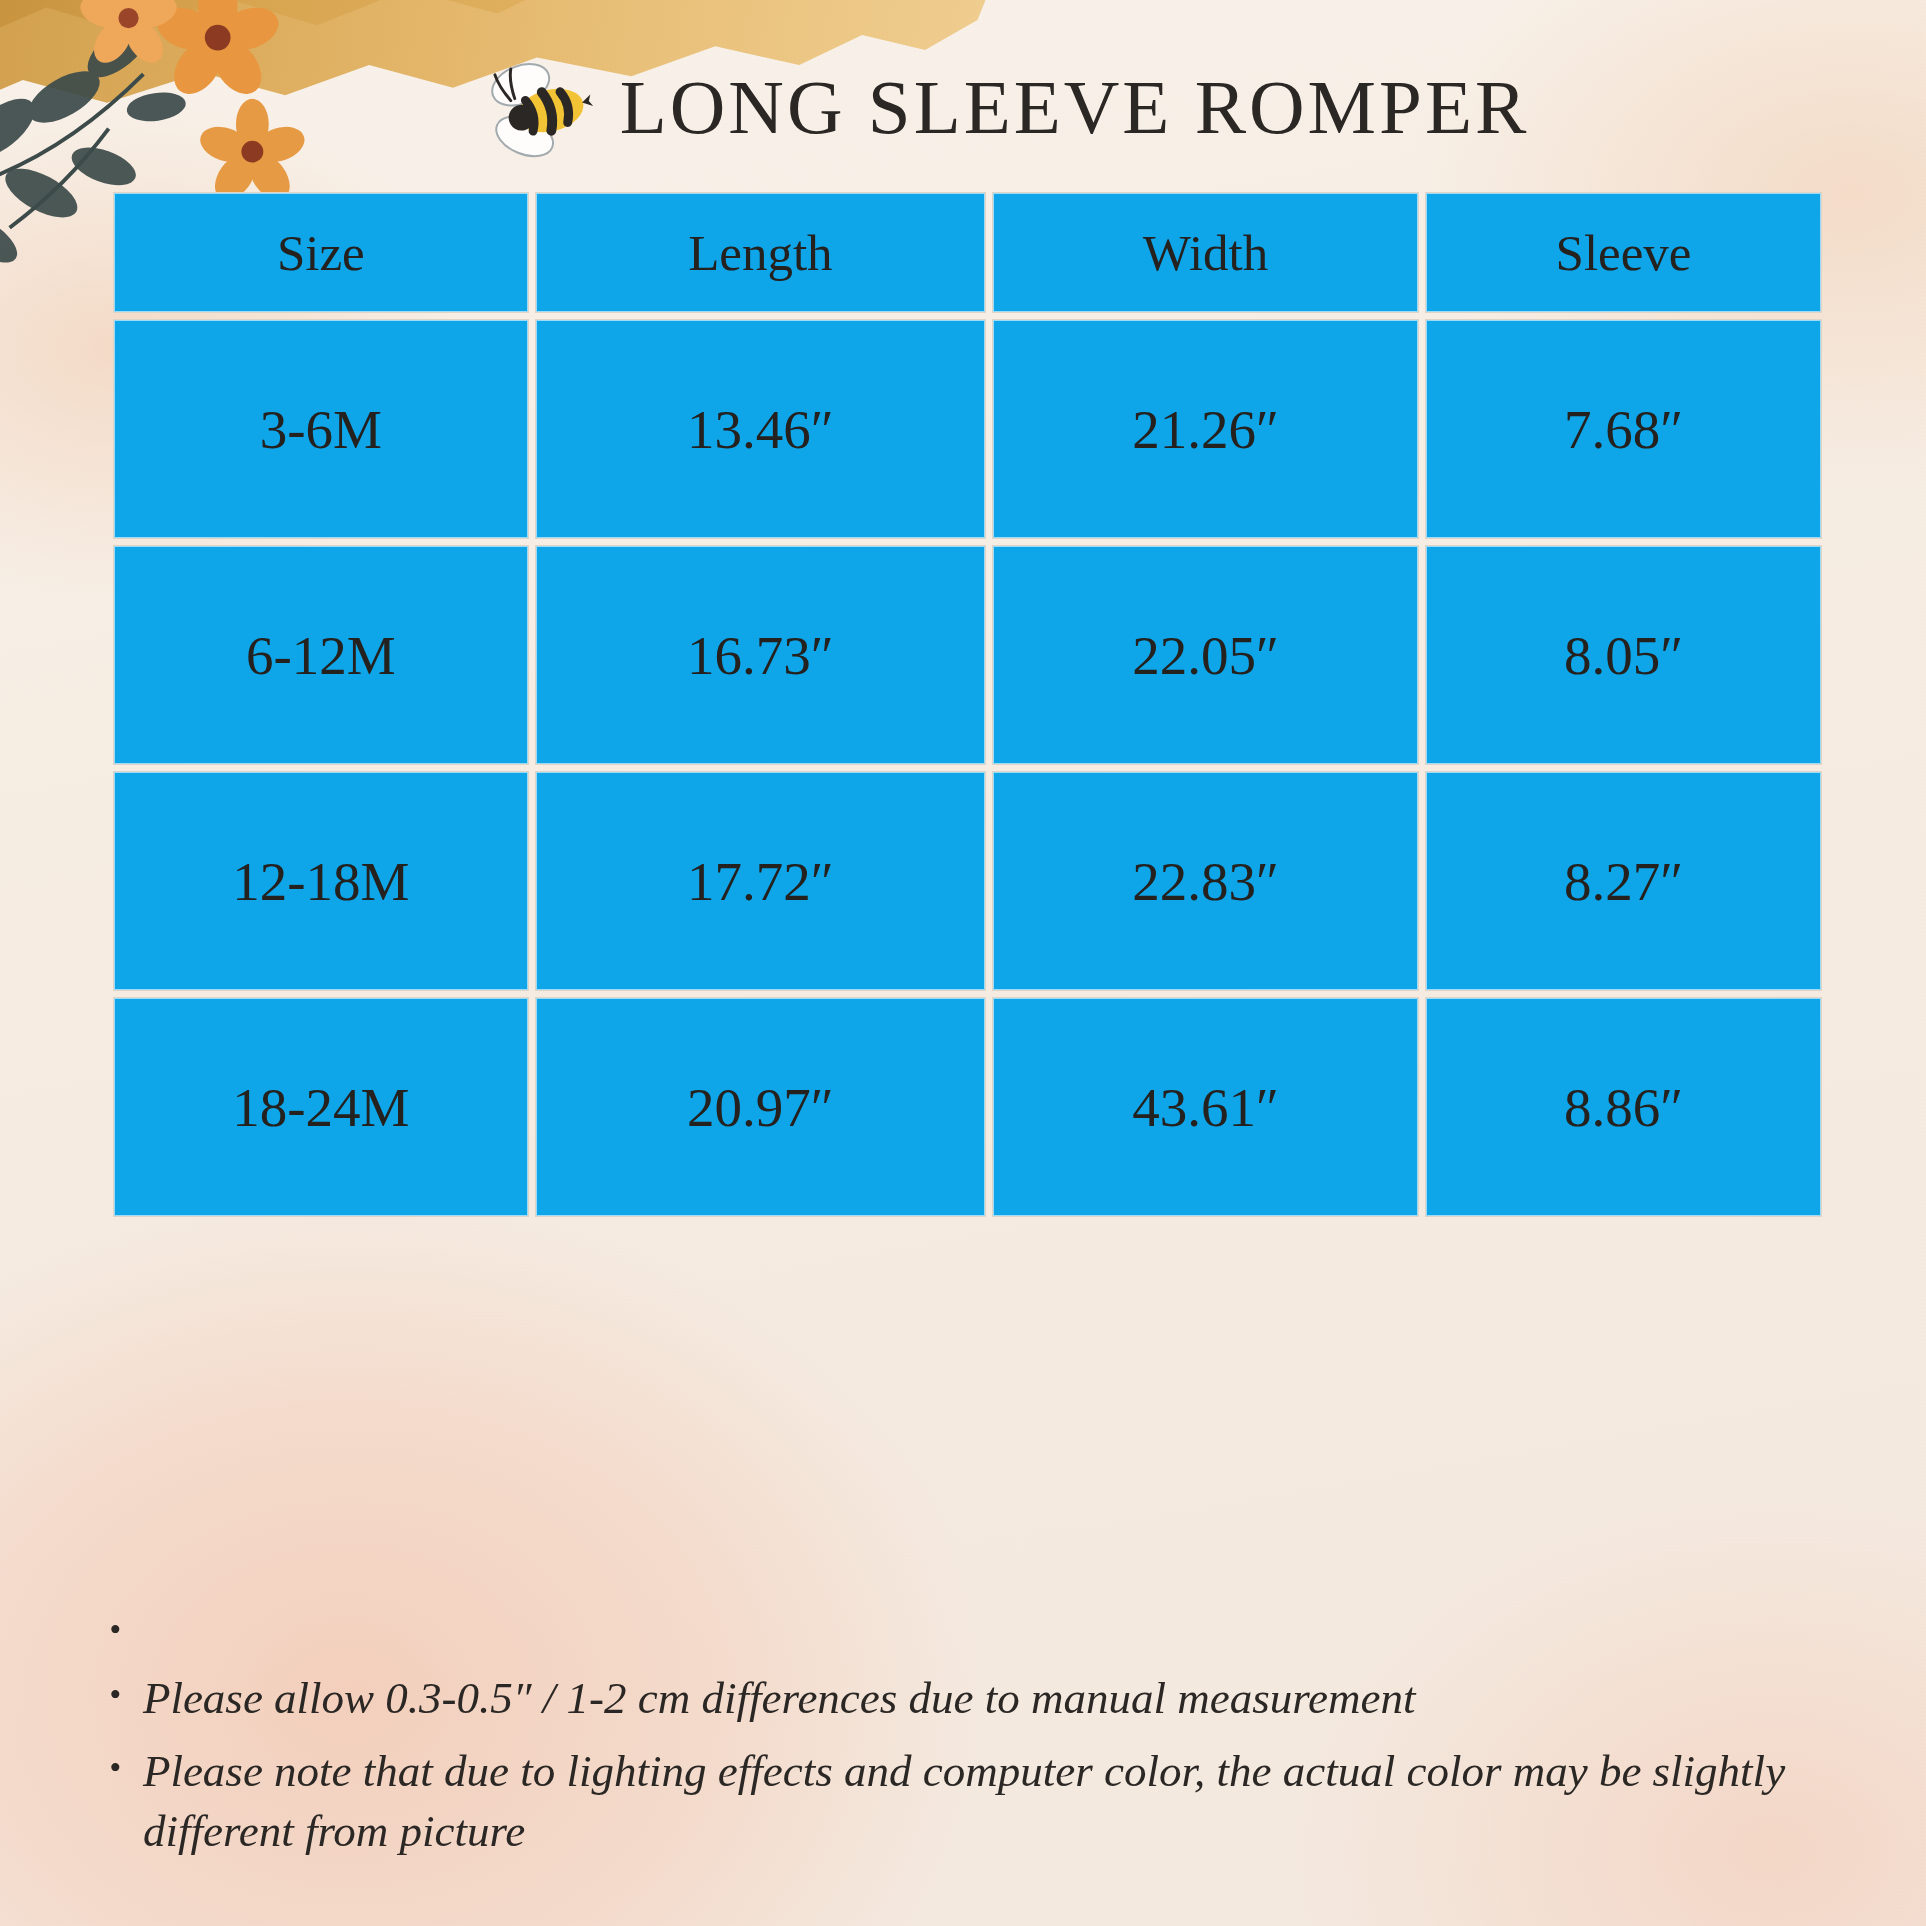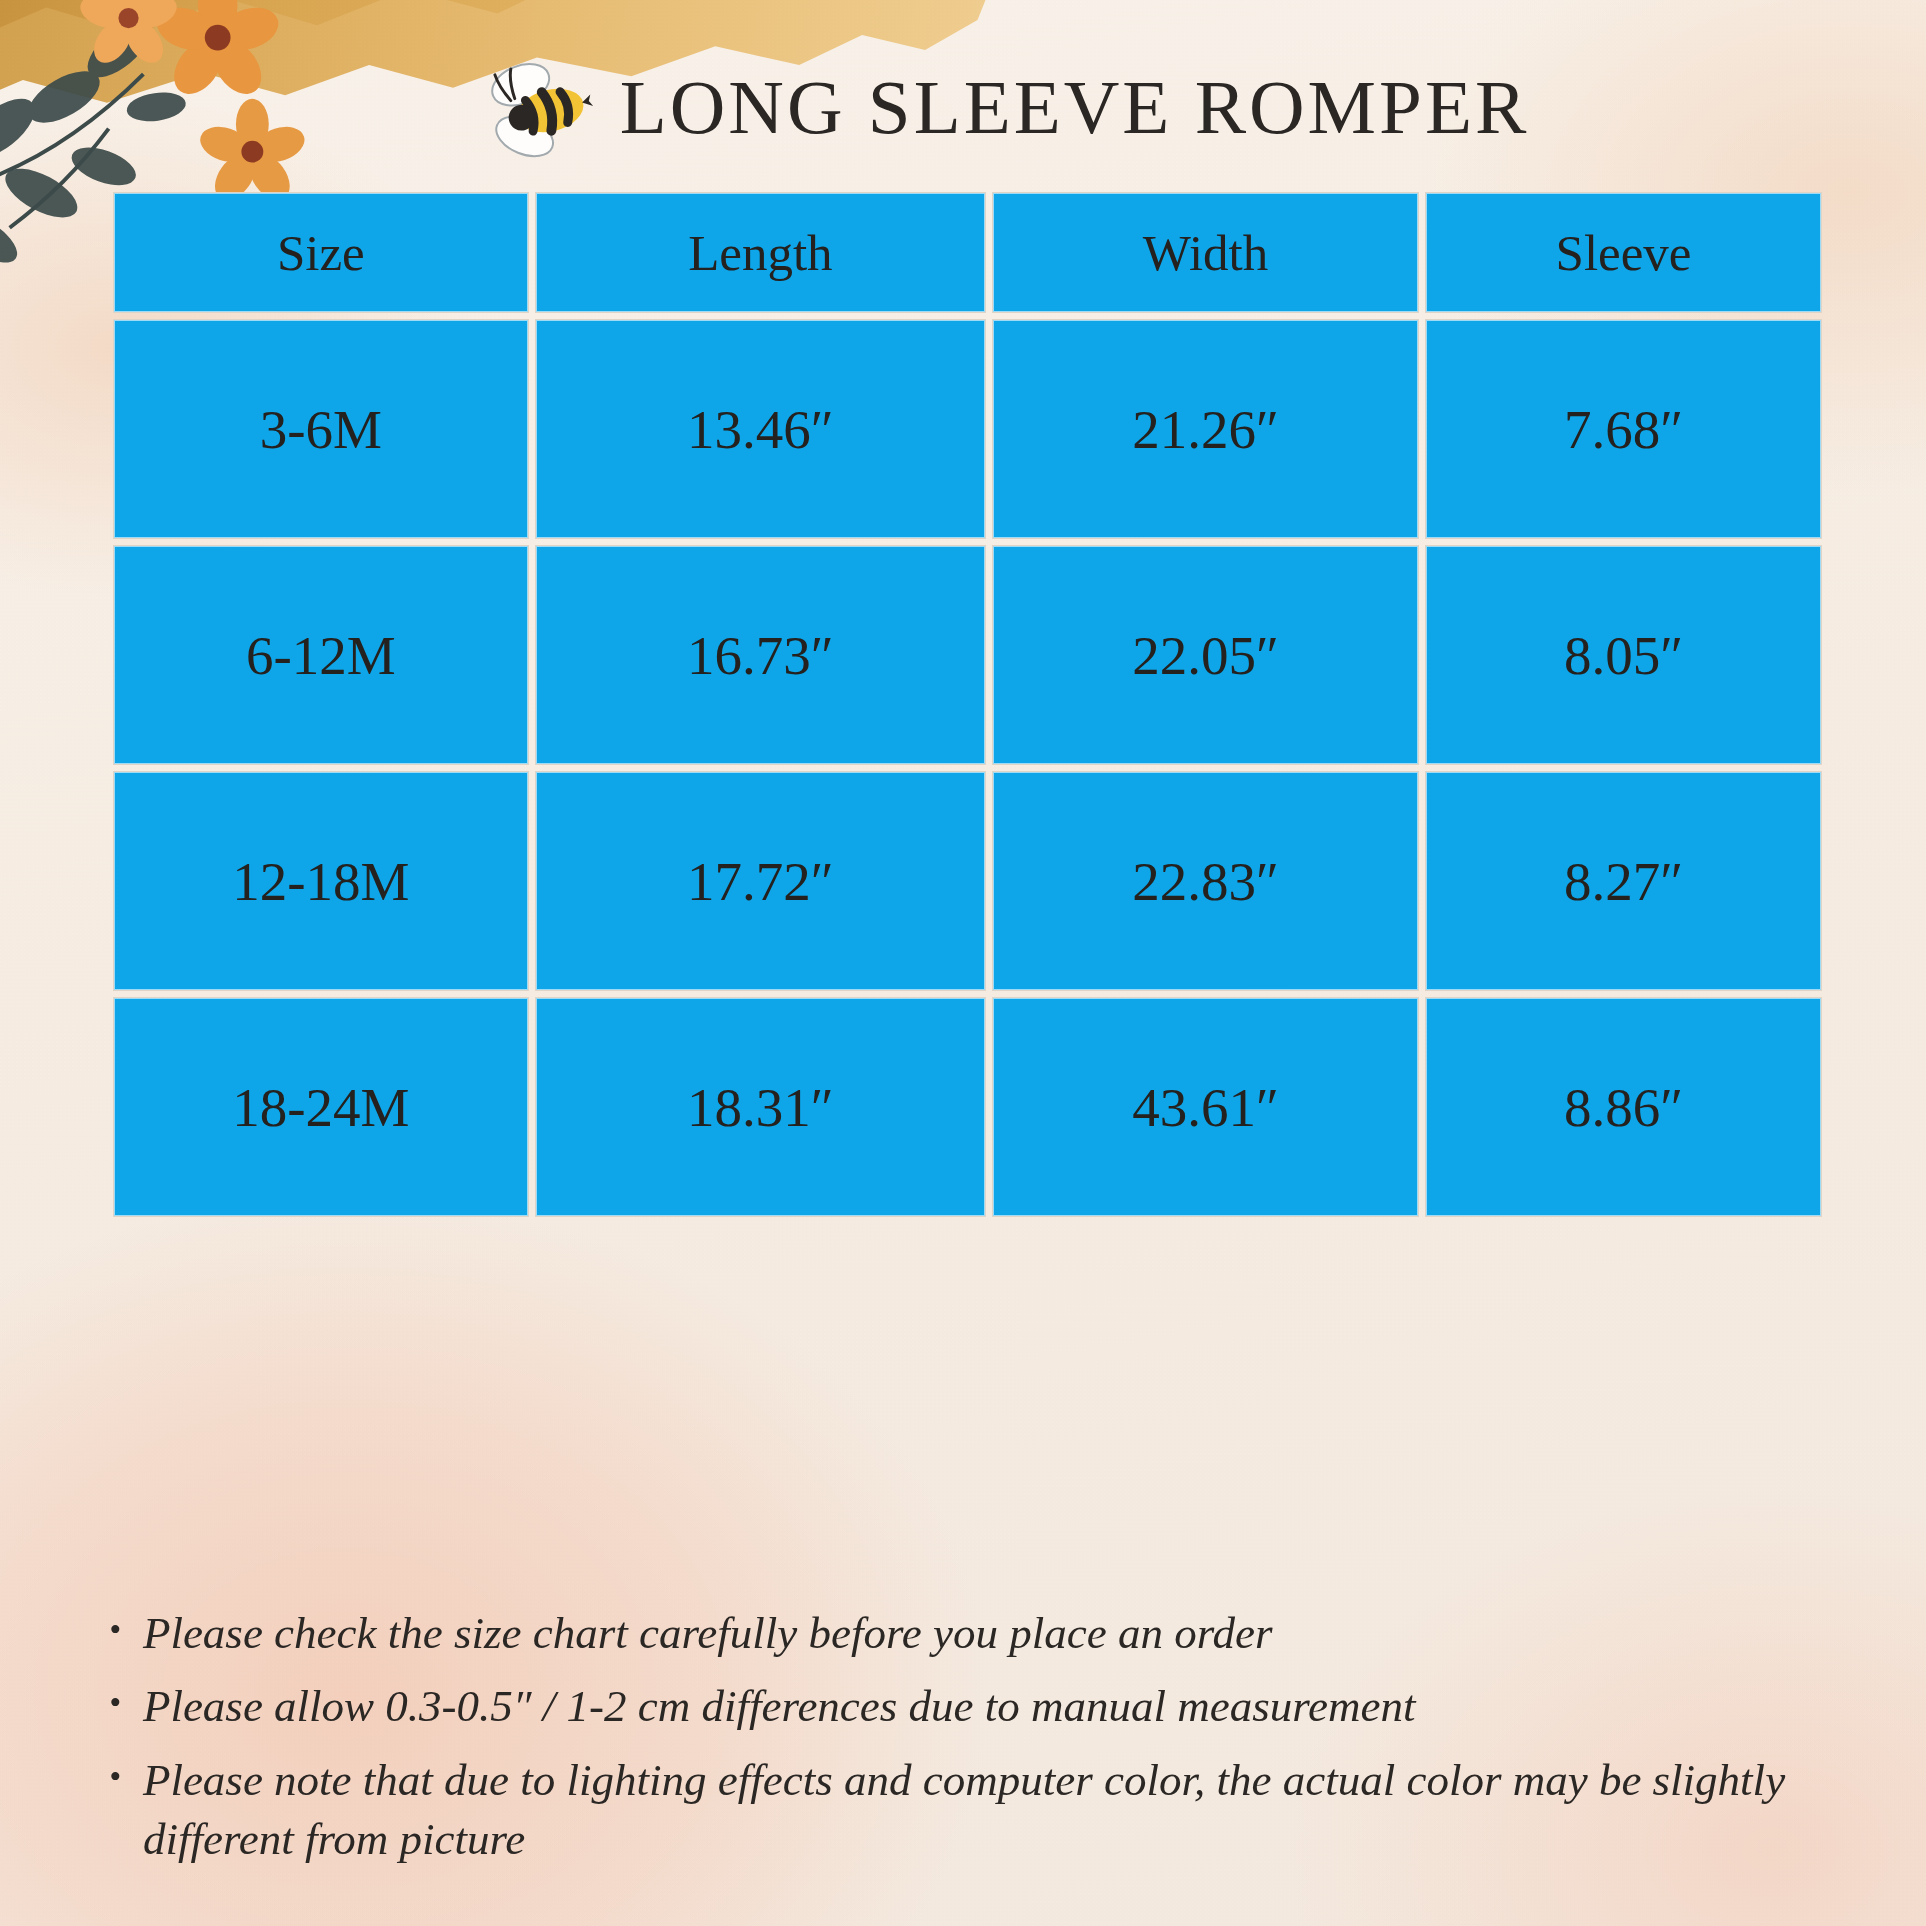--- a/index.html
+++ b/index.html
@@ -268,33 +268,32 @@
         <td>8.05″</td>
       </tr>
       <tr>
         <td>12-18M</td>
         <td>17.72″</td>
         <td>22.83″</td>
         <td>8.27″</td>
       </tr>
       <tr>
         <td>18-24M</td>
-        <td>18.31″</td>
+        <td>20.97″</td>
         <td>43.61″</td>
         <td>8.86″</td>
       </tr>
     </tbody>
   </table>
 </div>
 
 <div id="notes">
   <ul>
     <li>
       <span class="bullet">•</span>
-      <span>Please check the size chart carefully before you place an order</span>
     </li>
     <li>
       <span class="bullet">•</span>
       <span>Please allow 0.3-0.5″ / 1-2 cm differences due to manual measurement</span>
     </li>
     <li>
       <span class="bullet">•</span>
       <span>Please note that due to lighting effects and computer color, the actual color may be slightly different from picture</span>
     </li>
   </ul>

